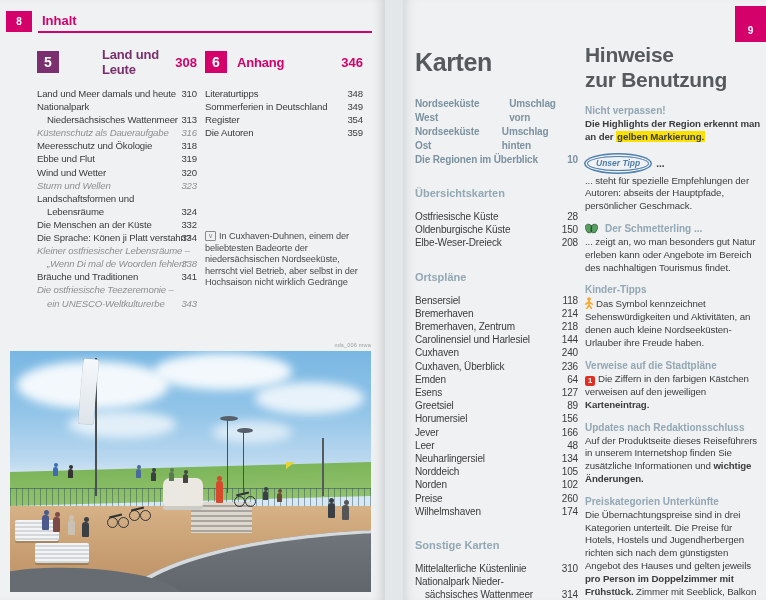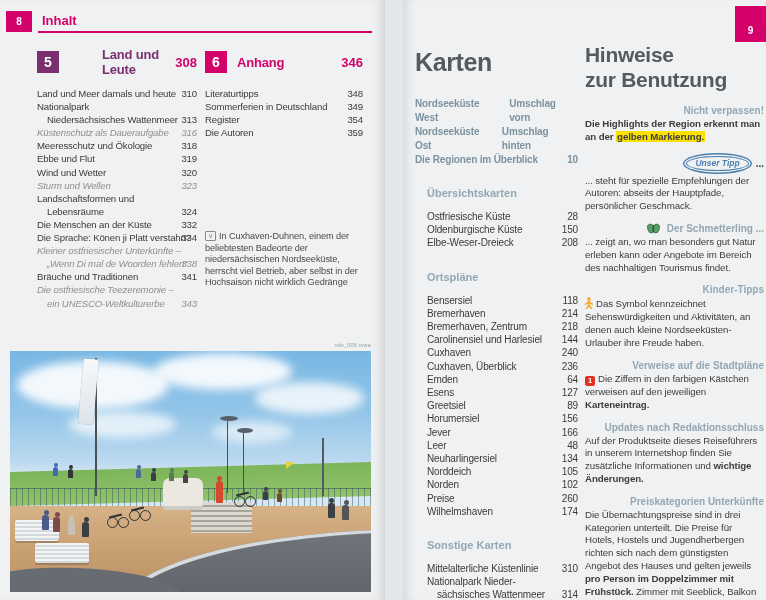--- a/index.html
+++ b/index.html
@@ -74,27 +74,27 @@
 
   
   .karten-col{position:absolute;left:12px;top:48px;width:163px;}
   .karten-title{font-size:25px;font-weight:bold;color:#565a5c;letter-spacing:-.4px;margin:0 0 20px 0;}
   .map-rows{margin:0 0 20px 0;}
   .map-row{display:flex;font-size:10px;line-height:13.2px;color:#3b3b3b;letter-spacing:-.15px;}
   .map-row .pg{margin-left:auto;padding-left:6px;}
   .map-row.boldgray{font-weight:bold;color:#7d92a0;line-height:14px;}
   .map-row.indent{padding-left:10px;}
   .map-subhead{font-size:11px;font-weight:bold;color:#93a7b4;margin:0 0 11px 0;}
-  .map-group{margin-bottom:21px;margin-left:12px;}
+  .map-group{margin-bottom:21px;}
 
   
   .hinweise-col{position:absolute;left:182px;top:42px;width:179px;}
   .hinweise-title{font-size:21px;font-weight:bold;color:#565a5c;line-height:25px;letter-spacing:-.3px;margin:0 0 13px 0;}
   .hinw-block{margin-bottom:10px;}
-  .blk-head{font-size:10px;font-weight:bold;color:#93a7b4;margin-bottom:2px;display:flex;align-items:center;gap:4px;justify-content:flex-end;}
+  .blk-head{font-size:10px;font-weight:bold;color:#93a7b4;margin-bottom:2px;display:flex;align-items:center;gap:4px;}
   .blk-body{font-size:9.7px;line-height:12.8px;color:#3d3d3d;letter-spacing:-.1px;}
   .blk-body .b{font-weight:bold;}
   .blk-body .hl{background:#fae100;font-weight:bold;padding:0 1px;}
   .tipp-badge{display:inline-block;border:1.5px solid #4d7fae;border-radius:50%;padding:1px 8px 2px;color:#4d7fae;font-style:italic;font-weight:bold;font-size:8.5px;box-shadow:0 0 0 1.5px #eff1f2,0 0 0 3px #4d7fae;margin:2px 3px 2px 2px;}
   .dots-after{color:#3d3d3d;font-weight:bold;}
   .ref-box{display:inline-flex;width:10px;height:10px;background:#e03025;color:#fff;font-size:7.5px;font-weight:bold;align-items:center;justify-content:center;border-radius:2px;vertical-align:-1px;margin-right:3px;}
   .inline-icon{vertical-align:-2px;margin-right:3px;}
 </style>
 </head>
 <body>
@@ -117,21 +117,21 @@
         <div class="toc-row indent"><span class="lbl">Niedersächsisches Wattenmeer</span><span class="pg">313</span></div>
         <div class="toc-row italic"><span class="lbl">Küstenschutz als Daueraufgabe</span><span class="pg">316</span></div>
         <div class="toc-row"><span class="lbl">Meeresschutz und Ökologie</span><span class="pg">318</span></div>
         <div class="toc-row"><span class="lbl">Ebbe und Flut</span><span class="pg">319</span></div>
         <div class="toc-row"><span class="lbl">Wind und Wetter</span><span class="pg">320</span></div>
         <div class="toc-row italic"><span class="lbl">Sturm und Wellen</span><span class="pg">323</span></div>
         <div class="toc-row"><span class="lbl">Landschaftsformen und</span></div>
         <div class="toc-row indent"><span class="lbl">Lebensräume</span><span class="pg">324</span></div>
         <div class="toc-row"><span class="lbl">Die Menschen an der Küste</span><span class="pg">332</span></div>
         <div class="toc-row"><span class="lbl">Die Sprache: Könen ji Platt verstahn?</span><span class="pg">334</span></div>
-        <div class="toc-row italic"><span class="lbl">Kleiner ostfriesischer Unterkünfte –</span></div>
+        <div class="toc-row italic"><span class="lbl">Kleiner ostfriesischer Lebensräume –</span></div>
         <div class="toc-row italic indent"><span class="lbl">„Wenn Di mal de Woorden fehlen“</span><span class="pg">338</span></div>
         <div class="toc-row"><span class="lbl">Bräuche und Traditionen</span><span class="pg">341</span></div>
         <div class="toc-row italic"><span class="lbl">Die ostfriesische Teezeremonie –</span></div>
         <div class="toc-row italic indent"><span class="lbl">ein UNESCO-Weltkulturerbe</span><span class="pg">343</span></div>
       </div>
     <div class="toc-col" id="toc-sec-1">
         <div class="toc-head">
           <span class="sec-box" style="background: rgb(212, 1, 107);">6</span>
           <span class="sec-title" style="color: rgb(212, 1, 107);">Anhang</span>
           <span class="sec-page">346</span>

